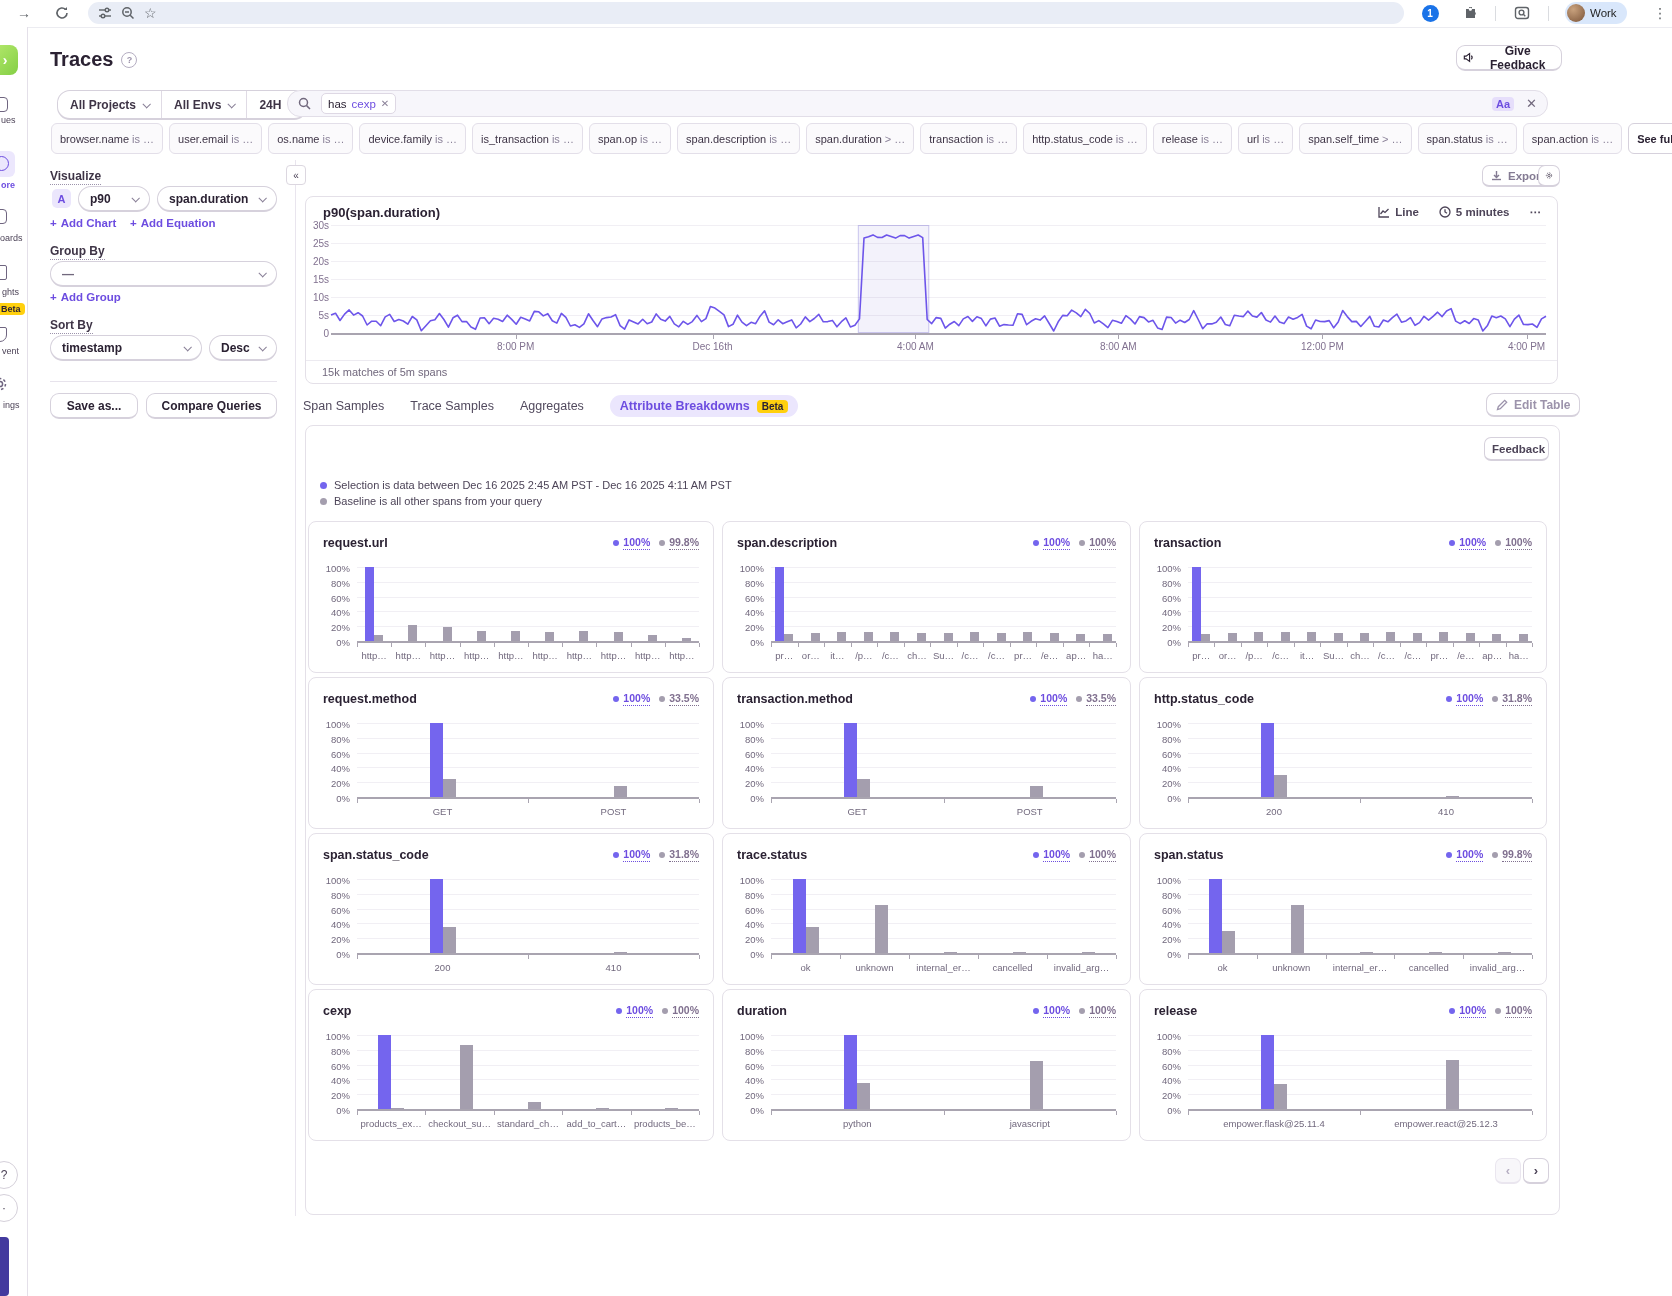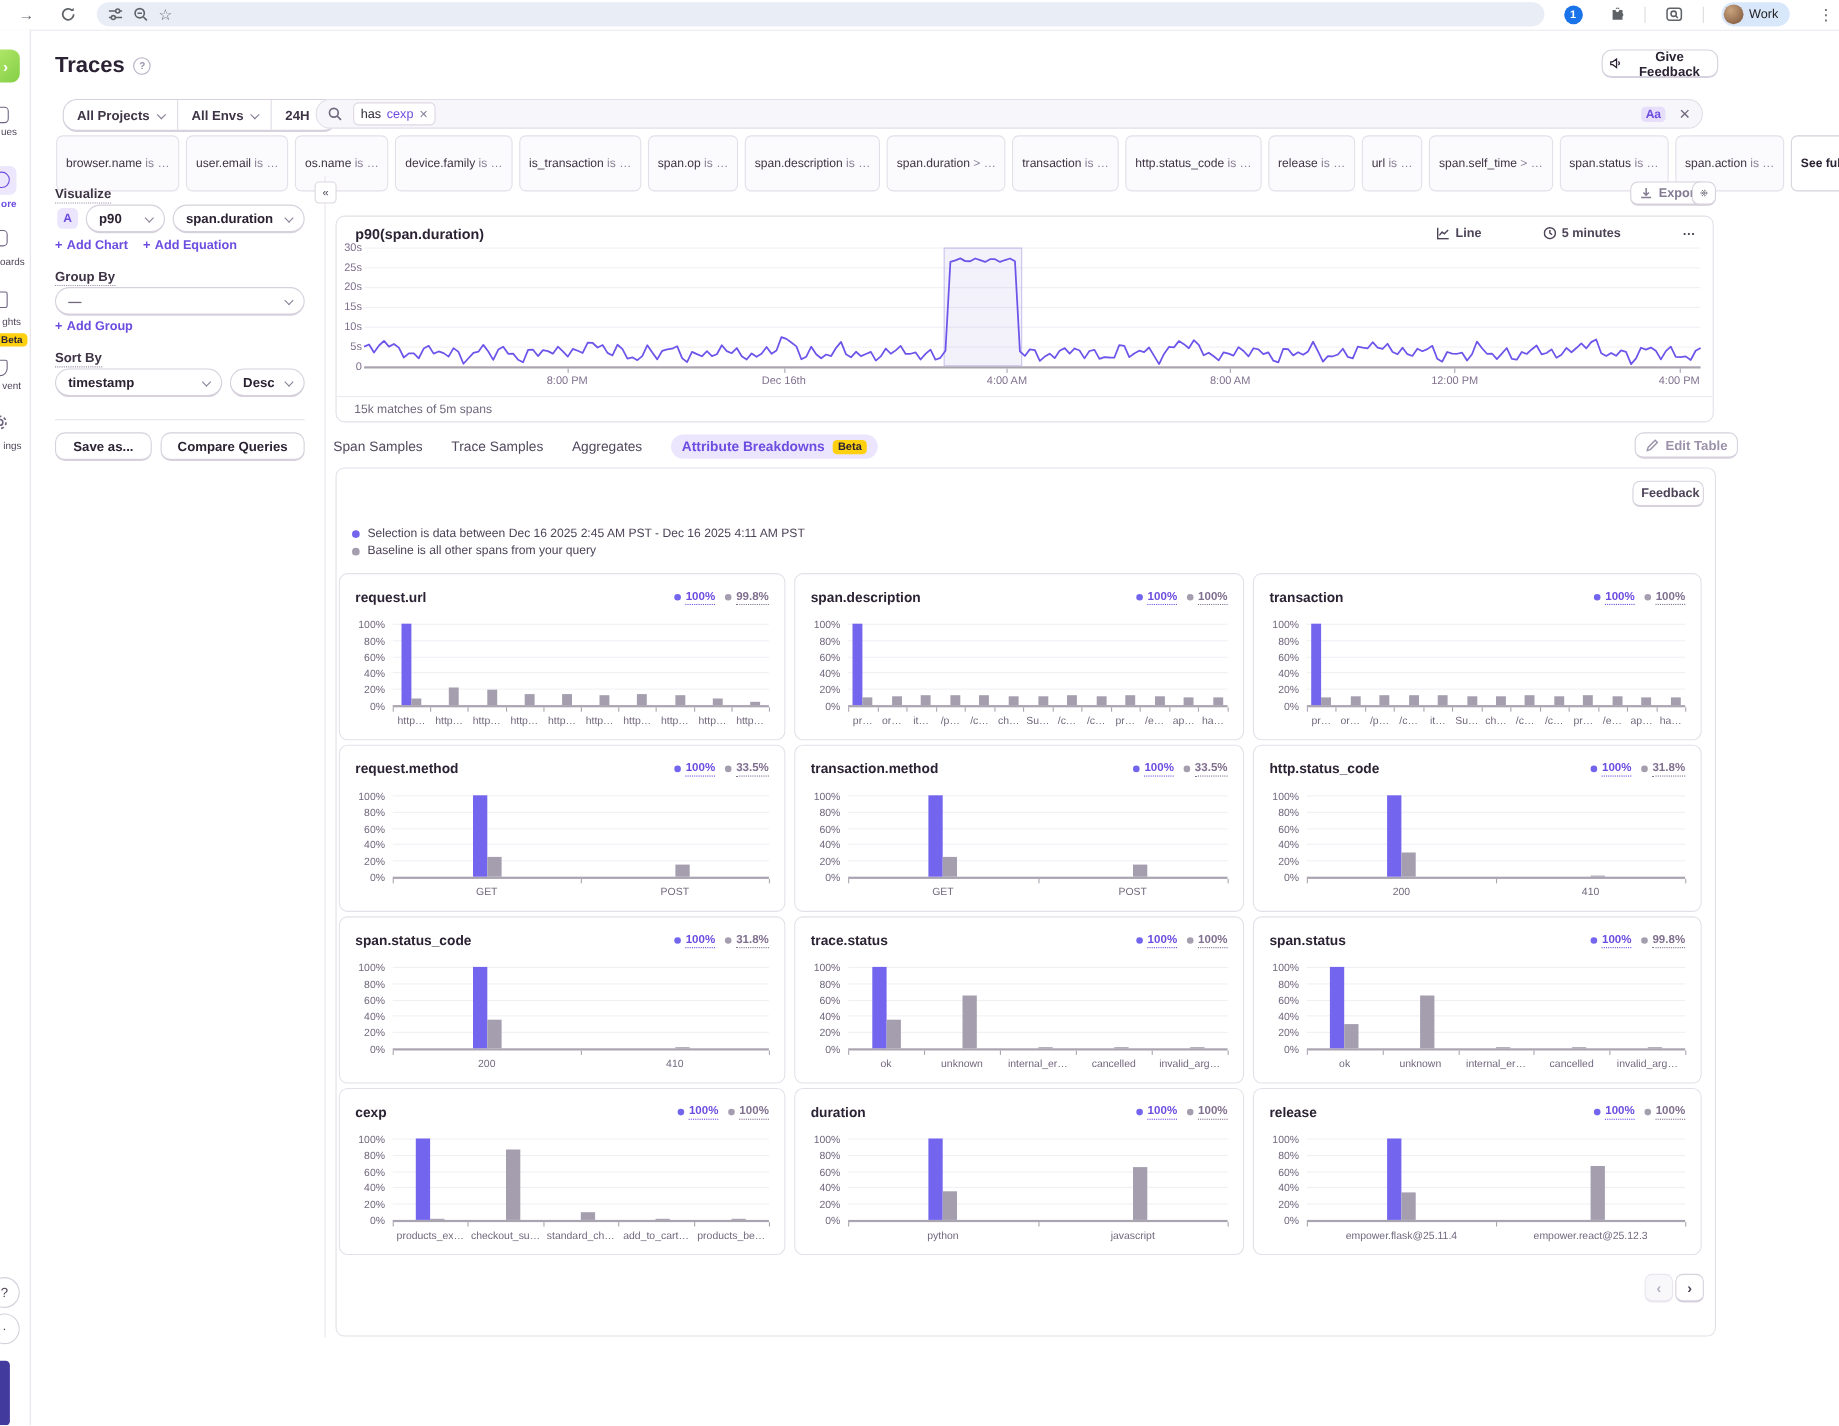--- a/index.html
+++ b/index.html
@@ -34,40 +34,40 @@
   .seg-item:last-child{border-right:none;}
   .chev{display:inline-block;width:5px;height:5px;border-right:1.5px solid #8a8198;border-bottom:1.5px solid #8a8198;transform:rotate(45deg) translateY(-1px);margin-left:7px;}
   .searchbar{position:absolute;left:287px;top:90px;width:1261px;height:27px;background:#f7f6fb;border:1px solid #e2dee8;border-radius:13px;display:flex;align-items:center;padding:0 10px;box-sizing:border-box;}
   .token{margin-left:10px;background:#fff;border:1px solid #ded8e4;border-radius:5px;height:19px;display:flex;align-items:center;padding:0 6px;gap:5px;font-size:11.5px;}
   .tok-key{color:#2b2233;}
   .tok-val{color:#6d4de0;}
   .tok-x{color:#8a8198;font-size:10px;}
   .aa-badge{margin-left:auto;background:#e6defb;color:#6d4de0;border-radius:4px;font-size:11px;font-weight:bold;padding:1px 4px;}
   .sb-x{margin-left:12px;color:#71687d;font-size:13px;}
   .chips{position:absolute;left:51px;top:123px;width:1500px;display:flex;gap:6px;}
-  .chip{height:21px;display:flex;align-items:center;background:#fbfafc;border:1px solid #e3dfe9;border-radius:6px;padding:14px 8px;font-size:11px;white-space:nowrap;gap:3px;}
+  .chip{height:21px;display:flex;align-items:center;background:#fbfafc;border:1px solid #e3dfe9;border-radius:6px;padding:4px 8px;font-size:11px;white-space:nowrap;gap:3px;}
   .chip-key{color:#3e3446;}
   .chip-rest{color:#8a8198;}
   .chip-strong{background:#fff;border-color:#d6d1dc;font-weight:bold;color:#2b2233;font-size:11px;}
   
   .qlabel{position:absolute;font-size:12px;font-weight:bold;color:#3e3446;border-bottom:1px dotted #9c93ab;padding-bottom:1px;}
   .a-chip{position:absolute;left:52px;top:189px;width:19px;height:19px;background:#ebe6fc;color:#6d4de0;font-size:11px;font-weight:bold;border-radius:5px;display:flex;align-items:center;justify-content:center;}
   .select{position:absolute;height:26px;background:#fff;border:1px solid #d6d1dc;border-bottom-width:2px;border-radius:13px;display:flex;align-items:center;justify-content:space-between;padding:0 11px;font-size:12px;font-weight:bold;color:#2b2233;box-sizing:border-box;}
   .plink{position:absolute;font-size:11.5px;font-weight:bold;color:#6d4de0;display:flex;align-items:center;gap:4px;}
   .hdiv{position:absolute;left:50px;width:227px;height:1px;background:#e7e3ec;}
   .vdiv{position:absolute;left:295px;top:160px;width:1px;height:1056px;background:#e9e5ee;}
   .collapse-btn{position:absolute;left:286px;top:165px;width:18px;height:18px;background:#fff;border:1px solid #dcd7e0;border-radius:4px;font-size:10px;color:#4d4458;display:flex;align-items:center;justify-content:center;z-index:6;}
   
   .export-btn{position:absolute;left:1482px;top:165px;height:22px;padding:0 8px;border-radius:7px;font-size:11.5px;color:#847b93;font-weight:bold;}
   .gear-btn{position:absolute;left:1538px;top:165px;width:22px;height:22px;border-radius:7px;}
   
   .chart-card{position:absolute;left:305px;top:196px;width:1253px;height:188px;border:1px solid #e4e0e8;border-radius:8px;background:#fff;box-sizing:border-box;}
   .cc-title{position:absolute;left:17px;top:8px;font-size:13px;font-weight:bold;color:#2b2233;}
   .cc-controls{position:absolute;right:16px;top:8px;display:flex;align-items:center;gap:20px;font-size:11.5px;font-weight:bold;color:#4d4458;}
-  .cc-ctrl{display:flex;align-items:center;gap:5px;margin-left:36px;}
+  .cc-ctrl{display:flex;align-items:center;gap:5px;}
   .cc-plot{position:absolute;left:25px;top:28px;width:1215px;height:108px;}
   .gridline{position:absolute;left:0;width:100%;height:1px;background:#f1eff4;}
   .ylab{position:absolute;width:22px;text-align:right;font-size:10px;color:#80708f;left:-24px;}
   .xaxis{position:absolute;left:0;top:108px;width:100%;height:2px;background:#a9a4b0;}
   .xtick{position:absolute;top:110px;width:1px;height:4px;background:#a9a4b0;}
   .xlab{position:absolute;top:116px;font-size:10px;color:#80708f;transform:translateX(-50%);white-space:nowrap;}
   .cc-footline{position:absolute;left:0;right:0;top:163px;height:1px;background:#eceaf0;}
   .cc-matches{position:absolute;left:16px;top:169px;font-size:11px;color:#71687d;}
   
   .ctx-menu{position:absolute;left:928px;top:317px;width:180px;background:#fff;border:1px solid #e0dce6;border-radius:6px;box-shadow:0 4px 16px rgba(43,34,51,.13);z-index:30;padding:2px 0;}

